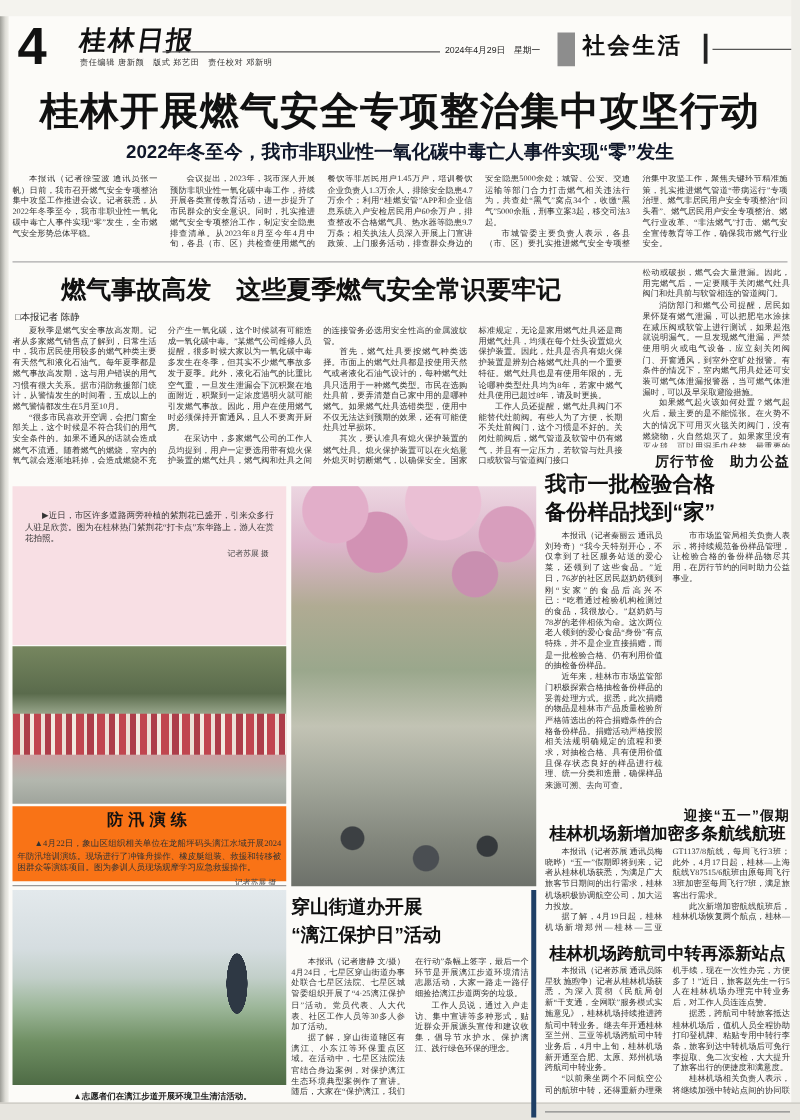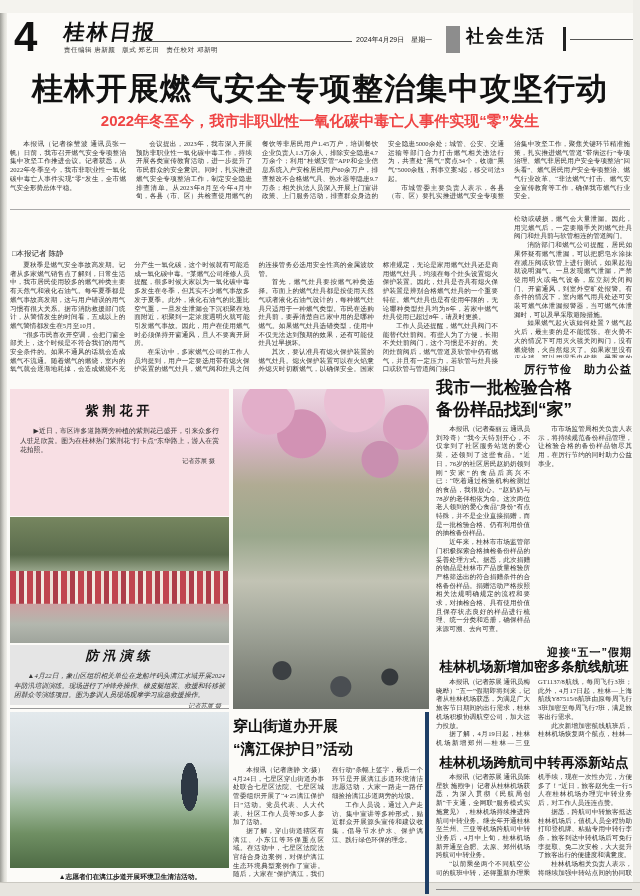--- a/index.html
+++ b/index.html
@@ -22,21 +22,21 @@
   .staff { left:64px; top:46px; font-size:6.5px; letter-spacing:.5px; color:#333; font-family:"Liberation Sans","DejaVu Sans",sans-serif; }
   .h-header { left:130px; top:41px; width:222px; height:1px; background:#555; }
   .dateline { left:356px; top:35px; font-size:7px; color:#222; font-family:"Liberation Sans","DejaVu Sans",sans-serif; }
   .secblock { left:446px; top:26px; width:14px; height:27px; background:#8d8d8d; }
   .sectitle { left:466px; top:24px; font-size:18px; letter-spacing:2px; }
   .secbar { left:563px; top:27px; width:3px; height:24px; background:#222; }
   .h-sec { left:570px; top:39px; width:63px; height:1px; background:#555; }
 
   
   .headline1 { left:10px; top:68px; width:620px; text-align:center; font-size:31px; letter-spacing:1px; }
-  .subhead1 { left:10px; top:112px; width:620px; text-align:center; font-size:15px; font-weight:700; color:#ef4444; font-family:"Liberation Sans","DejaVu Sans",sans-serif; }
+  .subhead1 { left:10px; top:112px; width:620px; text-align:center; font-size:15px; font-weight:700; color:#0f172a; font-family:"Liberation Sans","DejaVu Sans",sans-serif; }
 
   .body { font-size:6.6px; line-height:1.32; text-align:justify; color:#333; overflow:hidden; column-fill:auto; }
   .body p { margin:0; text-indent:2em; }
   .cont p:first-child { text-indent:0; }
 
   .body1 { left:10px; top:140px; width:620px; height:64px; column-count:5; column-gap:10px; }
   .hr1 { left:10px; top:209px; width:620px; height:1px; background:#aaa; }
 
   
   .headline2 { left:10px; top:218px; width:478px; text-align:center; font-size:20px; }
@@ -64,21 +64,21 @@
       radial-gradient(circle at 80% 90%, #35393c 0 8px, transparent 9px),
       linear-gradient(180deg,#ecd6e1 0%,#dcb5ca 15%,#b0ab93 30%,#9aa78c 46%,#c2c3b4 60%,#a3a79b 74%,#84887e 88%,#6d716a 100%);
   }
   .fangxunphoto { left:10px; top:517px; width:219px; height:126px;
     background-image:
       repeating-linear-gradient(90deg,#c0454f 0 6px,#ecdfd6 6px 9px,#ad3d49 9px 14px,#f2e9e0 14px 17px),
       linear-gradient(180deg,#76865f 0%,#5a6b4c 30%,#93a186 42%,#d8aeae 55%,#caa3a3 70%,#b3b7ae 85%,#9fa49c 100%);
     background-size:100% 26%,100% 100%;
     background-position:0 58%,0 0;
   }
-  .whitebox { left:10px; top:645px; width:219px; height:60px; background:#e5e5e5; padding:2px 4px 0;font-style:italic; }
+  .whitebox { left:10px; top:645px; width:219px; height:60px; background:#f97316; padding:2px 4px 0; }
   .hr-left { left:10px; top:708px; width:219px; height:1px; background:#999; }
   .lijiangphoto { left:10px; top:712px; width:219px; height:156px;
     background-image:
       radial-gradient(ellipse 14px 40px at 82% 48%, #2e3844 0 60%, transparent 61%),
       linear-gradient(180deg,#e3e9ec 0%,#d5dde0 30%,#c2cfc9 45%,#9db79a 60%,#6f8f63 78%,#4e6b45 100%);
   }
   .lijiangcap { left:10px; top:872px; width:240px; text-align:center; font-size:6.8px; font-weight:700; color:#222; }
 
   
   .headline3 { left:233px; top:714px; width:190px; text-align:left; font-size:15px; line-height:1.55; }
@@ -120,37 +120,37 @@
 
   <h1 class="abs headline1 sansb">桂林开展燃气安全专项整治集中攻坚行动</h1>
   <h2 class="abs subhead1">2022年冬至今，我市非职业性一氧化碳中毒亡人事件实现“零”发生</h2>
   <div class="abs body body1">
       <p>本报讯（记者徐莹波 通讯员张一帆）日前，我市召开燃气安全专项整治集中攻坚工作推进会议。记者获悉，从2022年冬季至今，我市非职业性一氧化碳中毒亡人事件实现“零”发生，全市燃气安全形势总体平稳。</p>
       <p>会议提出，2023年，我市深入开展预防非职业性一氧化碳中毒工作，持续开展各类宣传教育活动，进一步提升了市民群众的安全意识。同时，扎实推进燃气安全专项整治工作，制定安全隐患排查清单。从2023年8月至今年4月中旬，各县（市、区）共检查使用燃气的餐饮等非居民用户1.45万户，培训餐饮企业负责人1.3万余人，排除安全隐患4.7万余个；利用“桂燃安管”APP和企业信息系统入户安检居民用户60余万户，排查整改不合格燃气具、热水器等隐患9.7万条；相关执法人员深入开展上门宣讲政策、上门服务活动，排查群众身边的安全隐患5000余处；城管、公安、交通运输等部门合力打击燃气相关违法行为，共查处“黑气”窝点34个，收缴“黑气”5000余瓶，刑事立案3起，移交司法3起。</p>
       <p>市城管委主要负责人表示，各县（市、区）要扎实推进燃气安全专项整治集中攻坚工作，聚焦关键环节精准施策，扎实推进燃气管道“带病运行”专项治理、燃气非居民用户安全专项整治“回头看”、燃气居民用户安全专项整治、燃气行业改革、“非法燃气”打击、燃气安全宣传教育等工作，确保我市燃气行业安全。</p>
     </div>
   <div class="abs hr1"></div>
 
+  <h2 class="abs headline2 sansb"><span>燃气事故高发</span><span class="hgap"></span><span>这些夏季燃气安全常识要牢记</span></h2>
   <div class="abs byline2">□本报记者 陈静</div>
   <div class="abs body body2l">
       <p>夏秋季是燃气安全事故高发期。记者从多家燃气销售点了解到，日常生活中，我市居民使用较多的燃气种类主要有天然气和液化石油气。每年夏季都是燃气事故高发期，这与用户错误的用气习惯有很大关系。据市消防救援部门统计，从警情发生的时间看，五成以上的燃气警情都发生在5月至10月。</p>
       <p>“很多市民喜欢开空调，会把门窗全部关上，这个时候是不符合我们的用气安全条件的。如果不通风的话就会造成燃气不流通。随着燃气的燃烧，室内的氧气就会逐渐地耗掉，会造成燃烧不充分产生一氧化碳，这个时候就有可能造成一氧化碳中毒。”某燃气公司维修人员提醒，很多时候大家以为一氧化碳中毒多发生在冬季，但其实不少燃气事故多发于夏季。此外，液化石油气的比重比空气重，一旦发生泄漏会下沉积聚在地面附近，积聚到一定浓度遇明火就可能引发燃气事故。因此，用户在使用燃气时必须保持开窗通风，且人不要离开厨房。</p>
       <p>在采访中，多家燃气公司的工作人员均提到，用户一定要选用带有熄火保护装置的燃气灶具，燃气阀和灶具之间的连接管务必选用安全性高的金属波纹管。</p>
       <p>首先，燃气灶具要按燃气种类选择。市面上的燃气灶具都是按使用天然气或者液化石油气设计的，每种燃气灶具只适用于一种燃气类型。市民在选购灶具前，要弄清楚自己家中用的是哪种燃气。如果燃气灶具选错类型，使用中不仅无法达到预期的效果，还有可能使灶具过早损坏。</p>
       <p>其次，要认准具有熄火保护装置的燃气灶具。熄火保护装置可以在火焰意外熄灭时切断燃气，以确保安全。国家标准规定，无论是家用燃气灶具还是商用燃气灶具，均须在每个灶头设置熄火保护装置。因此，灶具是否具有熄火保护装置是辨别合格燃气灶具的一个重要特征。燃气灶具也是有使用年限的，无论哪种类型灶具均为8年，若家中燃气灶具使用已超过8年，请及时更换。</p>
       <p>工作人员还提醒，燃气灶具阀门不能替代灶前阀。有些人为了方便，长期不关灶前阀门，这个习惯是不好的。关闭灶前阀后，燃气管道及软管中仍有燃气，并且有一定压力，若软管与灶具接口或软管与管道阀门接口</p>
     </div>
   <div class="abs body cont body2r">
       <p>松动或破损，燃气会大量泄漏。因此，用完燃气后，一定要顺手关闭燃气灶具阀门和灶具前与软管相连的管道阀门。</p>
       <p>消防部门和燃气公司提醒，居民如果怀疑有燃气泄漏，可以把肥皂水涂抹在减压阀或软管上进行测试，如果起泡就说明漏气。一旦发现燃气泄漏，严禁使用明火或电气设备，应立刻关闭阀门、开窗通风，到室外空旷处报警。有条件的情况下，室内燃气用具处还可安装可燃气体泄漏报警器，当可燃气体泄漏时，可以及早采取避险措施。</p>
       <p>如果燃气起火该如何处置？燃气起火后，最主要的是不能慌张。在火势不大的情况下可用灭火毯关闭阀门，没有燃烧物，火自然熄灭了。如果家里没有灭火毯，可以用湿毛巾代替。最重要的是，日常生活中还是要做好“三清三关”，即清走道、清阳台、清厨房（指清理这些地方的易燃物和隐患）和关火源、关电源、关气阀。</p>
     </div>
 
   <div class="abs pinkbox">
-    <div class="boxtitle sansb">紫荆花开</div>
     <div class="boxcap">▶近日，市区许多道路两旁种植的紫荆花已盛开，引来众多行人驻足欣赏。图为在桂林热门紫荆花“打卡点”东华路上，游人在赏花拍照。</div>
     <div class="boxcredit">记者苏展 摄</div>
   </div>
   <div class="abs photo flowerphoto" title="紫荆花盛开的街景，游人在树下赏花拍照"></div>
 
   <div class="abs photo fangxunphoto" title="身着红色救生衣的参训人员在码头列队观摩演练"></div>
   <div class="abs whitebox">
     <div class="boxtitle sansb">防汛演练</div>
     <div class="boxcap">▲4月22日，象山区组织相关单位在龙船坪码头漓江水域开展2024年防汛培训演练。现场进行了冲锋舟操作、橡皮艇组装、救援和转移被困群众等演练项目。图为参训人员现场观摩学习应急救援操作。</div>
     <div class="boxcredit">记者苏展 摄</div>

